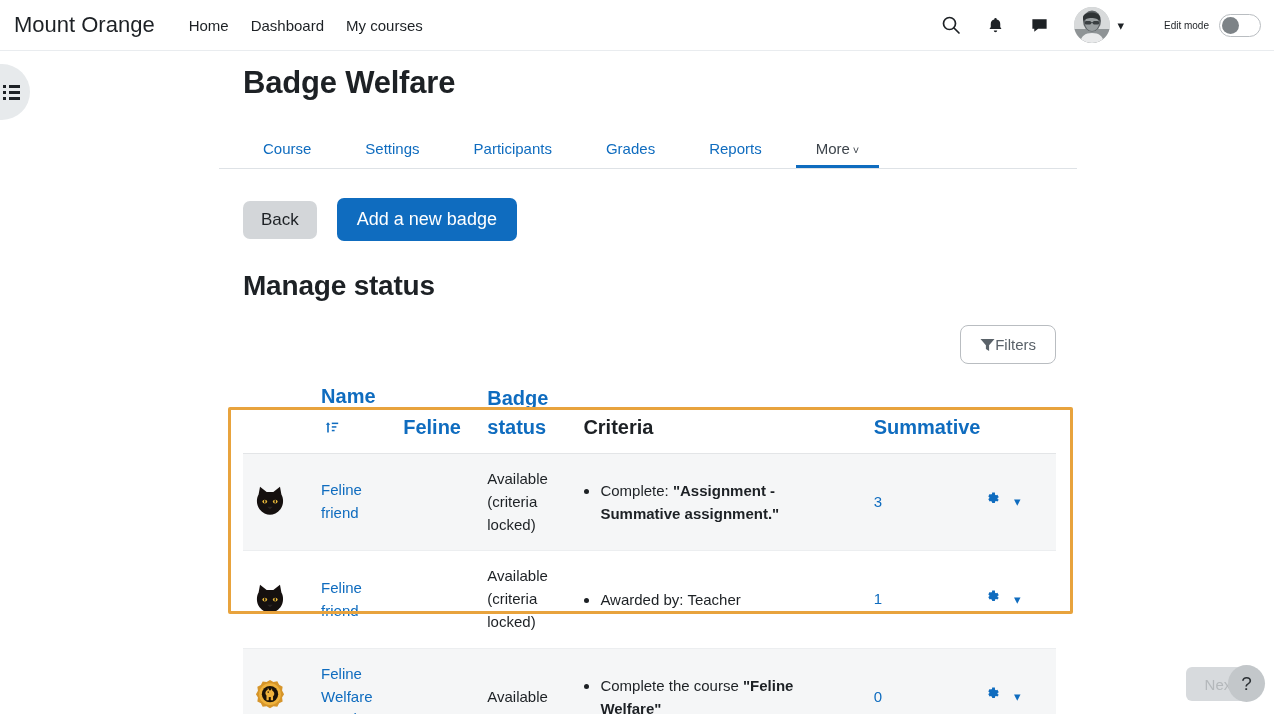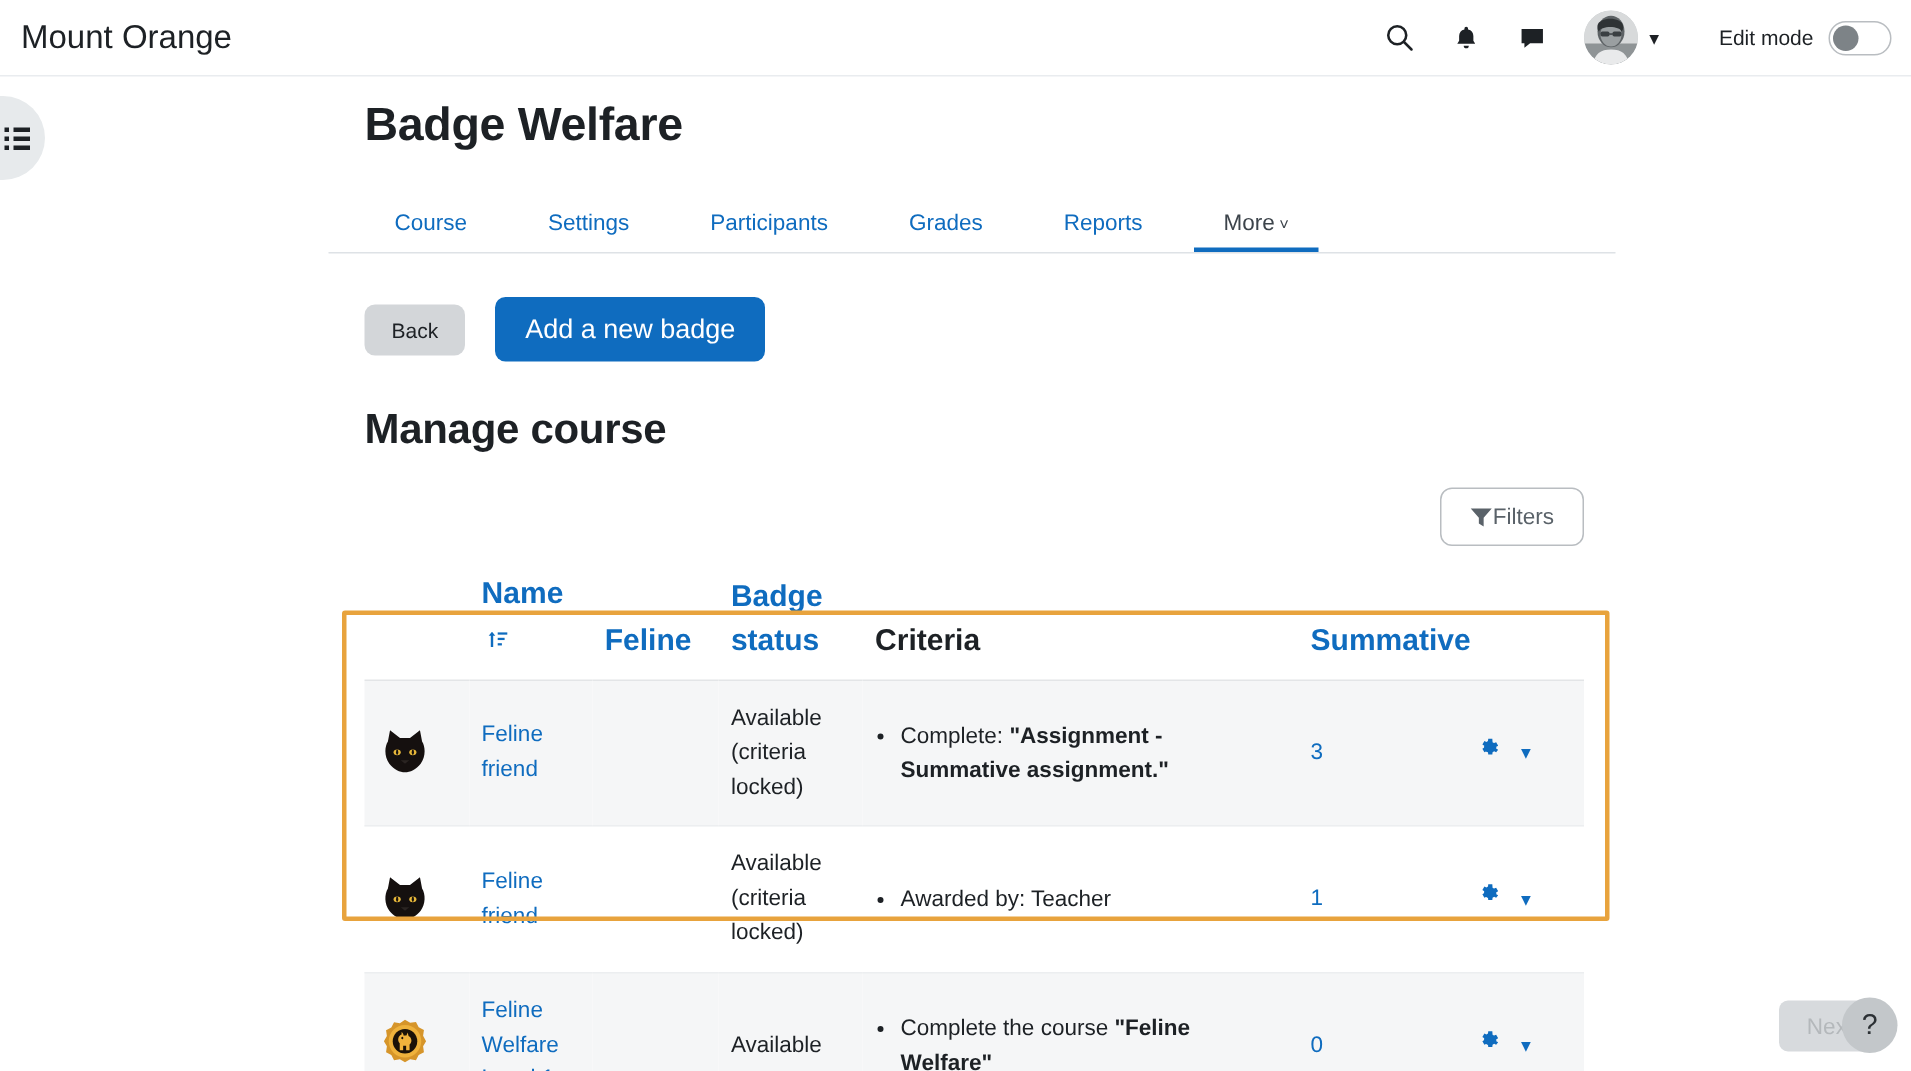--- a/index.html
+++ b/index.html
@@ -43,21 +43,21 @@
   .avatar {
     width: 36px; height: 36px; border-radius: 50%;
     overflow: hidden; background: #c9ccce;
     display: block;
   }
   .chev-dark { font-size: 13px; color: #1d2125; line-height: 1; }
   .editmode {
     display: flex; align-items: center; gap: 10px;
     margin-left: 22px;
   }
-  .editmode-label { font-size: 14px; color: #1d2125; white-space: nowrap; }
+  .editmode-label { font-size: 10px; color: #1d2125; white-space: nowrap; }
   .toggle {
     width: 42px; height: 23px; border-radius: 12px;
     background: #ffffff; border: 1px solid #b9bdc1;
     position: relative; cursor: pointer; flex: none;
   }
   .toggle .knob {
     position: absolute; top: 2px; left: 2px;
     width: 17px; height: 17px; border-radius: 50%;
     background: #7d8387;
   }
@@ -107,21 +107,21 @@
     padding-bottom: 8px;
   }
   .tab .caret { font-size: 11px; margin-left: 3px; }
 
   
   .btn-row {
     display: flex; align-items: center; gap: 20px;
     margin-top: 29px; padding-left: 24px;
   }
   .btn {
-    font-size: 14px; border: none; cursor: pointer;
+    font-size: 17px; border: none; cursor: pointer;
     border-radius: 7px; font-family: inherit;
   }
   .btn-back {
     background: #d3d6d9; color: #1d2125;
     padding: 9px 18px;
   }
   .btn-primary {
     background: #0f6cbf; color: #ffffff;
     padding: 11px 20px; font-size: 18px;
   }
@@ -215,20 +215,25 @@
     background: #c3c7ca; color: #2b3034;
     display: flex; align-items: center; justify-content: center;
     font-size: 19px; cursor: pointer;
   }
 </style>
 </head>
 <body>
 
 <div class="navbar">
   <a class="brand">Mount Orange</a>
+  <div class="nav-links">
+    <a class="nav-link">Home</a>
+    <a class="nav-link">Dashboard</a>
+    <a class="nav-link">My courses</a>
+  </div>
 
   <div class="nav-right">
     <div class="icon-btn">
       <svg width="20" height="20" viewBox="0 0 20 20" fill="none" stroke="#1d2125" stroke-width="1.7">
         <circle cx="8.5" cy="8.5" r="6"></circle>
           <line x1="13" y1="13" x2="18" y2="18" stroke-linecap="round"></line>
       </svg>
     </div>
     <div class="icon-btn">
       <svg width="19" height="19" viewBox="0 0 20 20" fill="#1d2125">
@@ -301,21 +306,21 @@
     <a class="tab">Grades</a>
     <a class="tab">Reports</a>
     <a class="tab active"><span>More</span><span class="caret">˅</span></a>
   </nav>
 
   <div class="btn-row">
     <button class="btn btn-back">Back</button>
     <button class="btn btn-primary">Add a new badge</button>
   </div>
 
-  <h2 class="section-title">Manage course</h2>
+  <h2 class="section-title">Manage status</h2>
 
   <div class="filters-row">
     <button class="btn-filters">
       <svg width="15" height="14" viewBox="0 0 15 14" fill="#5a6269">
         <path d="M0.5 1h14l-5.4 6.2V13L5.9 11V7.2z"></path>
       </svg>
       <span>Filters</span>
     </button>
   </div>
 

